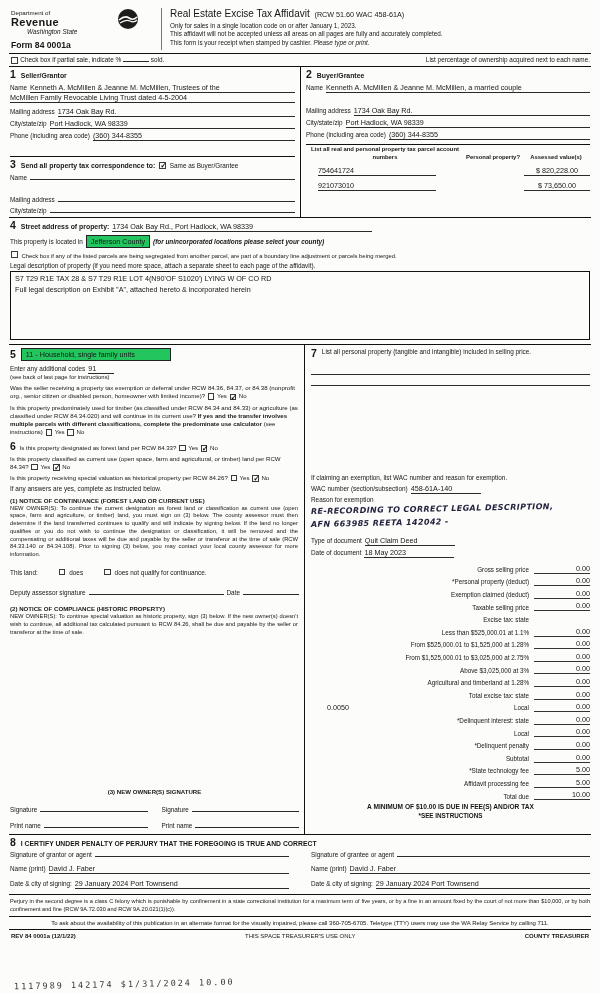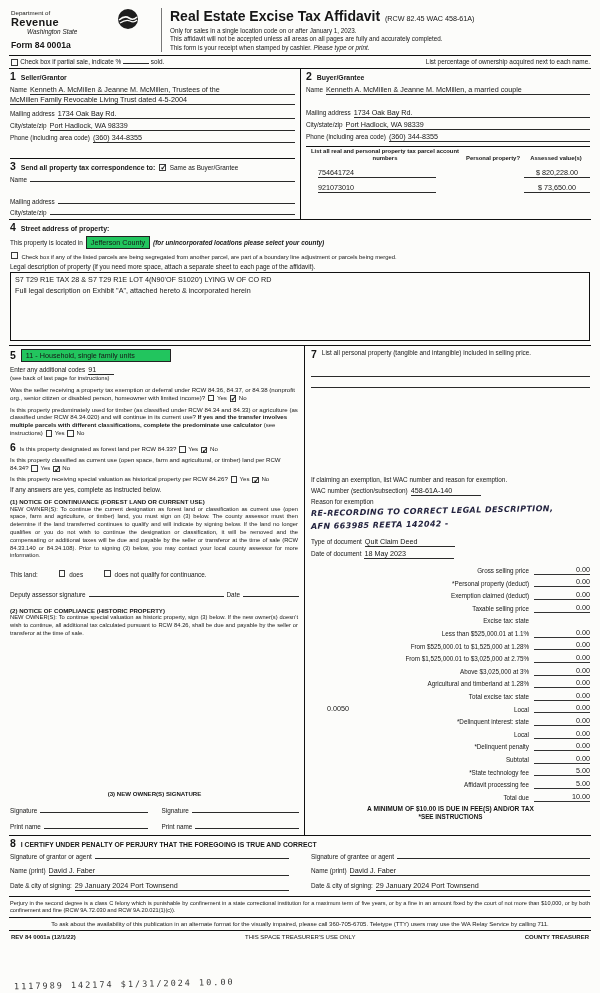--- a/index.html
+++ b/index.html
@@ -20,21 +20,21 @@
 .mt8{margin-top:8px}.mt10{margin-top:10px}.mt12{margin-top:12px}
 
 .header{display:flex;border-bottom:1.6px solid #111;padding-bottom:3px}
 .hleft{width:152px;position:relative;padding:1px 0 0 2px}
 .hright{flex:1;border-left:1px solid #777;padding-left:8px}
 .dept-small{font-size:6.2px}
 .dept-big{font-size:11px;font-weight:700;letter-spacing:.3px;line-height:1}
 .dept-state{font-size:6.4px;font-style:italic;margin-left:16px}
 .formno{font-weight:700;font-size:8.6px;margin-top:4px}
 .logo{position:absolute;right:22px;top:0}
-.title{font-size:14px;font-weight:700;display:inline}
+.title{font-size:10px;font-weight:400;display:inline}
 .rcw{font-size:7.2px;margin-left:3px}
 .note{font-size:6.3px;margin-top:1px}
 
 .partial{display:flex;justify-content:space-between;align-items:center;border-bottom:1.2px solid #111;padding:2px 1px}
 
 .cols2{display:flex;border-bottom:1.2px solid #111}
 .colL{width:296px;border-right:1px solid #111;padding:2px 5px 2px 1px;display:flex;flex-direction:column}
 .colR{flex:1;padding:2px 1px 2px 5px;display:flex;flex-direction:column}
 .sec1{height:88px;border-bottom:1px solid #111}
 .sec3{flex:1;padding-top:2px}
@@ -93,21 +93,21 @@
           <circle cx="11" cy="11" r="10" fill="#1d1d1d"></circle>
           <path d="M2 12 Q8 7 12 10 T20 9" stroke="#fcfcfa" stroke-width="1.6" fill="none"></path>
           <path d="M3 15 Q9 11 13 13 T20 12" stroke="#fcfcfa" stroke-width="1.2" fill="none"></path>
         </svg>
       </span>
       <div class="formno">Form 84 0001a</div>
     </div>
     <div class="hright">
       <div>
         <span class="title">Real Estate Excise Tax Affidavit</span>
-        <span class="rcw">(RCW 82.45 WAC 458-61A)</span>
+        <span class="rcw">(RCW 51.60 WAC 458-61A)</span>
       </div>
       <div class="note">Only for sales in a single location code on or after January 1, 2023.</div>
       <div class="note">This affidavit will not be accepted unless all areas on all pages are fully and accurately completed.</div>
       <div class="note">
         <span>This form is your receipt when stamped by cashier.</span>
         <span class="i">Please type or print.</span>
       </div>
     </div>
   </div>
 
@@ -209,20 +209,21 @@
           <span class="ul val pval">$ 73,650.00</span>
         </div>
       </div>
     </div>
   </div>
 
   <div class="sec4">
     <div class="row">
         <span class="num">4</span>
       <span class="st">Street address of property:</span>
+      <span class="ul val" style="min-width:260px">1734 Oak Bay Rd., Port Hadlock, WA 98339</span>
       <span class="fill"></span>
       </div>
     <div class="row mt3" style="align-items:center">
       <span>This property is located in</span>
       <span class="selbox val">Jefferson County</span>
       <span class="b i">(for unincorporated locations please select your county)</span>
       </div>
     <div class="row mt3">
       <span class="cb"></span>
       <span class="fineprint">Check box if any of the listed parcels are being segregated from another parcel, are part of a boundary line adjustment or parcels being merged.</span>

